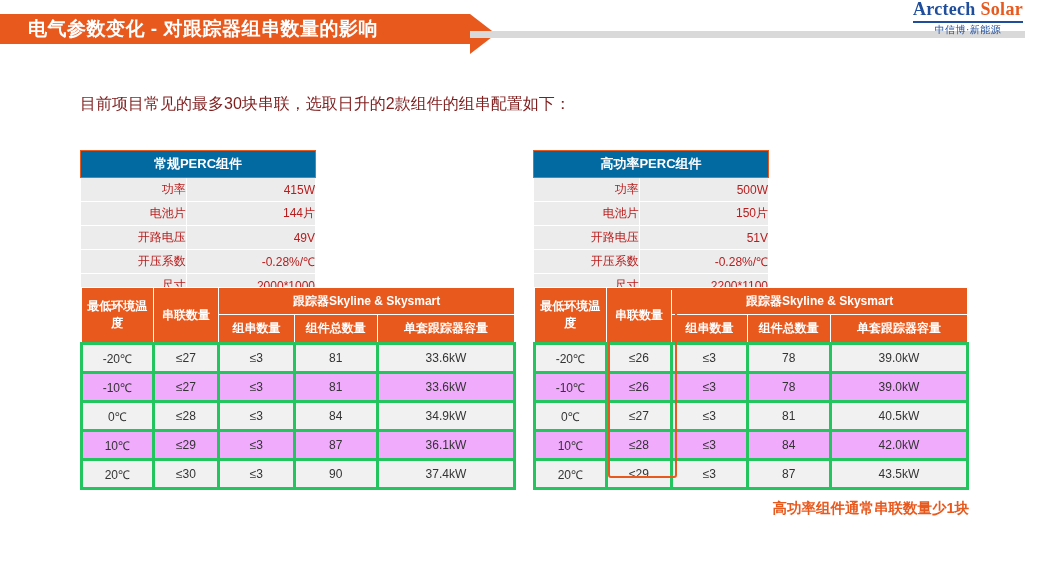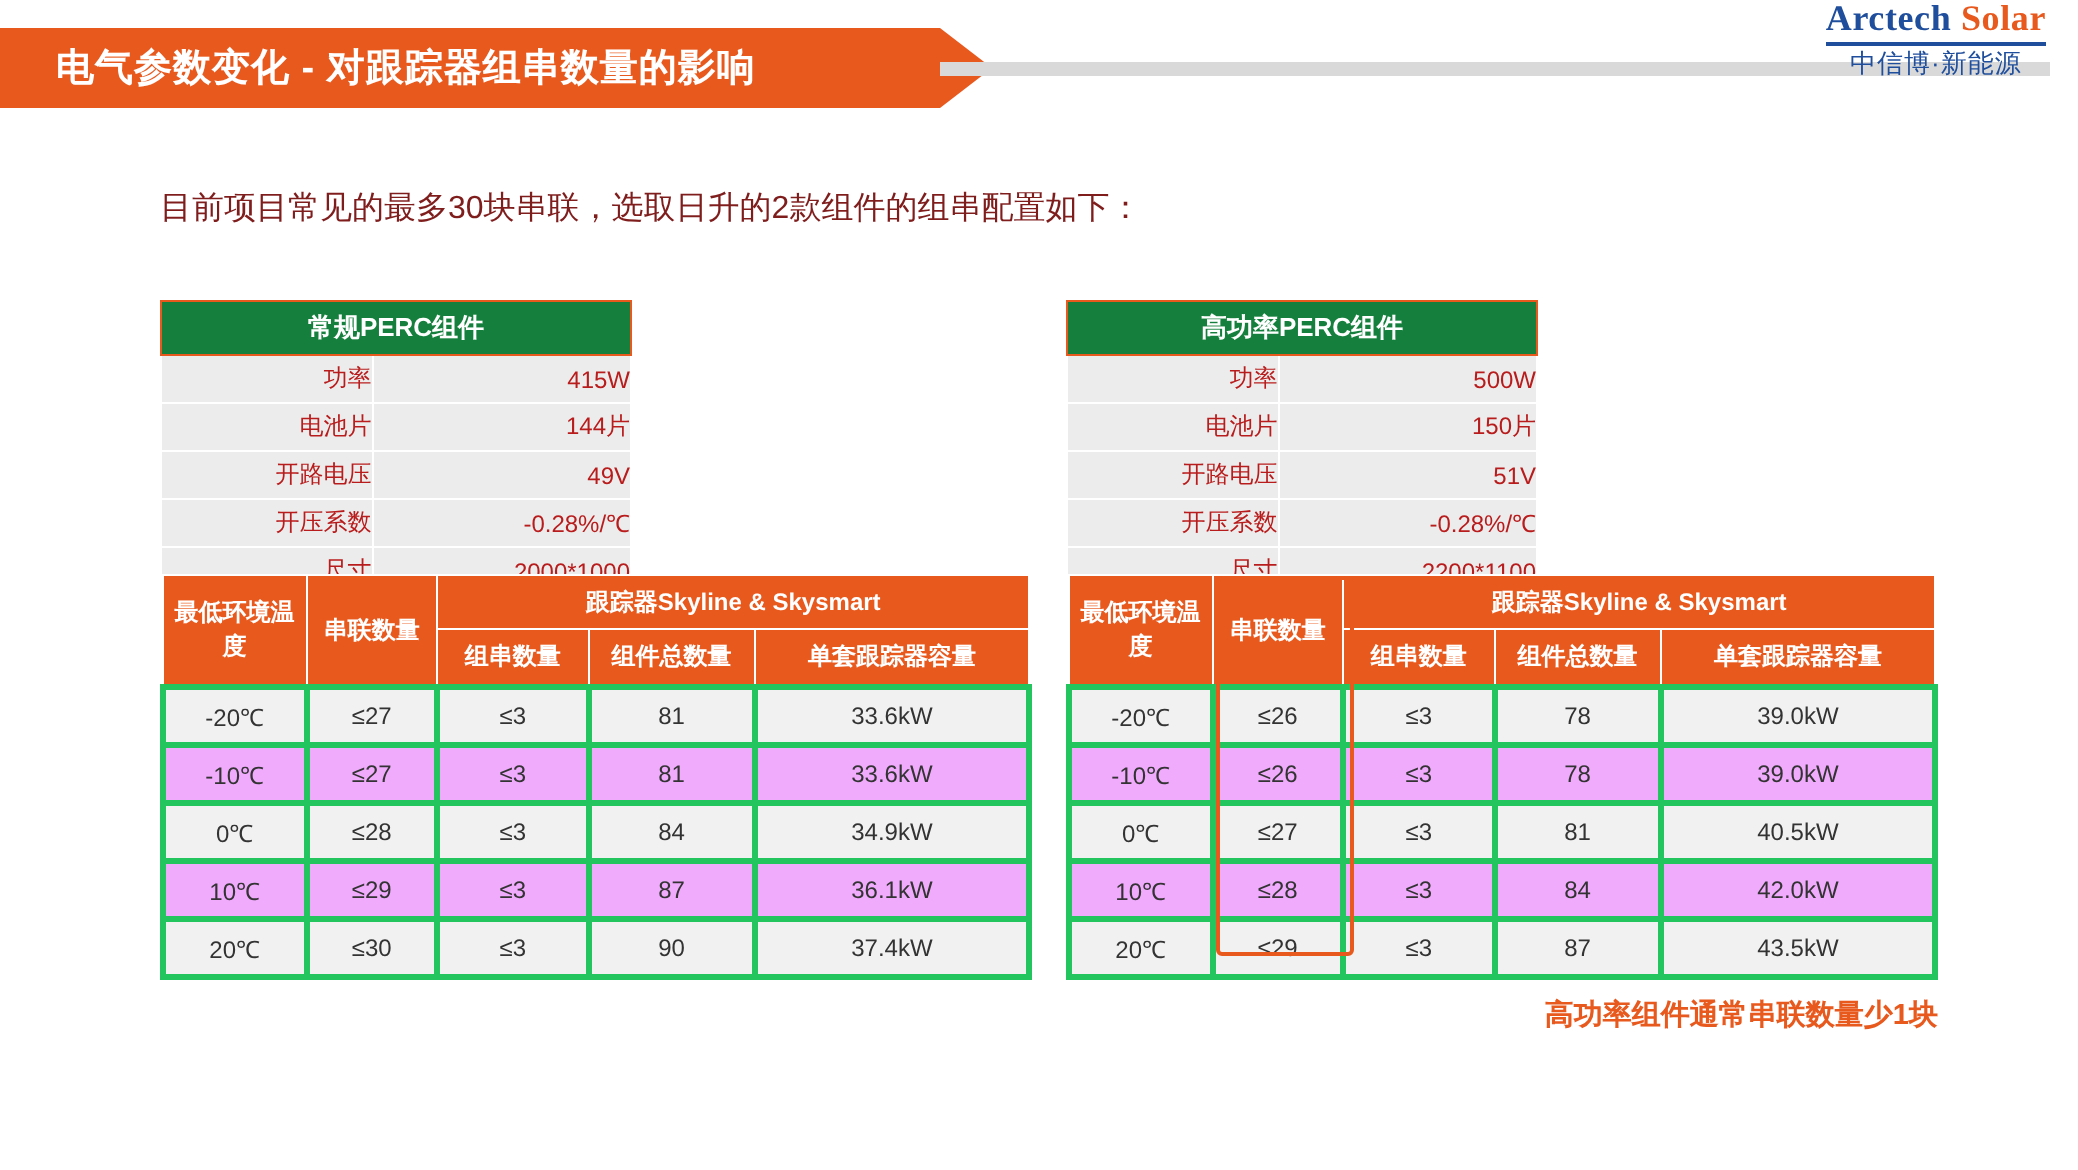--- a/index.html
+++ b/index.html
@@ -17,21 +17,21 @@
   .header {
     position: absolute;
     left: 0; top: 14px;
     width: 1039px;
     height: 46px;
   }
   .header-bar {
     position: absolute;
     left: 0; top: 0;
     width: 470px;
-    height: 40px;
+    height: 30px;
     background: #E8591E;
     display: flex;
     align-items: center;
   }
   .header-bar::after {
     content: "";
     position: absolute;
     right: -26px; top: 0;
     width: 0; height: 0;
     border-top: 20px solid transparent;
@@ -62,21 +62,21 @@
   }
   .logo-main {
     font-family: "Liberation Serif", serif;
     font-size: 18px;
     font-weight: bold;
     color: #1f4e9c;
     letter-spacing: 0.3px;
   }
   .logo-main .accent { color: #E8591E; }
   .logo-sub {
-    font-size: 13px;
+    font-size: 10px;
     color: #1f4e9c;
     margin-top: 2px;
     letter-spacing: 0.5px;
   }
   .logo-rule {
     height: 2px;
     background: #1f4e9c;
     margin: 2px 0 2px 0;
   }
 
@@ -91,21 +91,21 @@
   
   .spec {
     position: absolute;
     width: 236px;
     border-collapse: collapse;
     font-size: 12px;
   }
   .spec.left  { left: 80px;  top: 150px; }
   .spec.right { left: 533px; top: 150px; }
   .spec th {
-    background: #15803d;
+    background: #0369a1;
     color: #fff;
     font-size: 13px;
     font-weight: bold;
     padding: 4px 0;
     text-align: center;
     border: 1px solid #E8591E;
   }
   .spec td {
     border: 1px solid #ffffff;
     background: #ececec;

